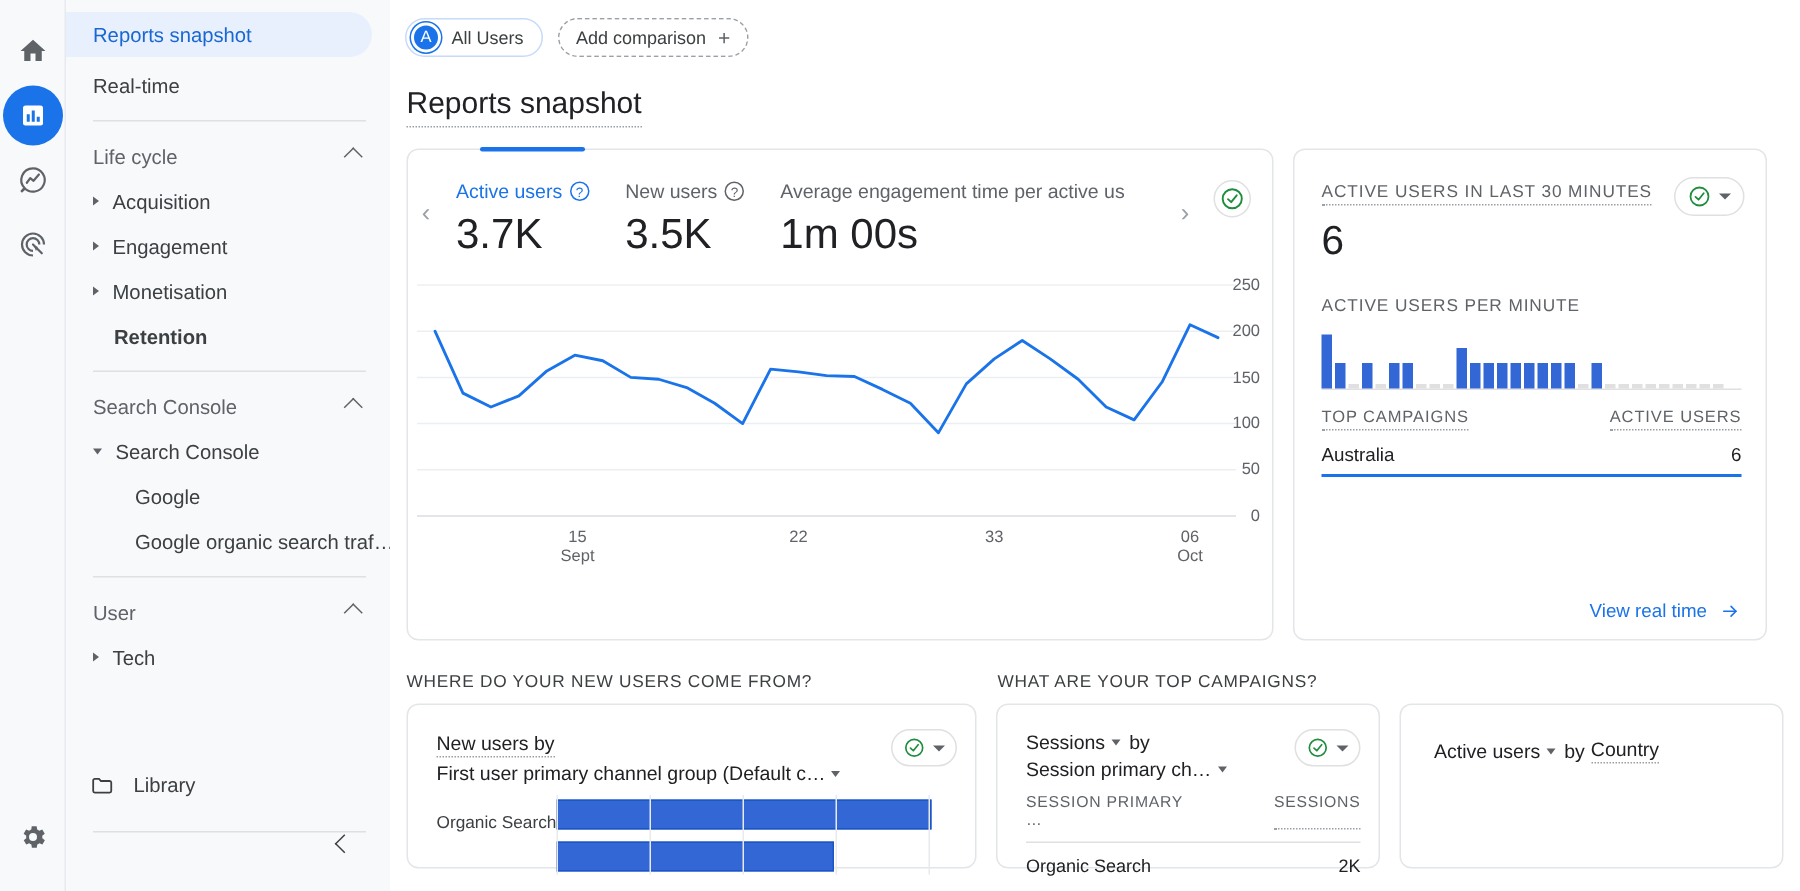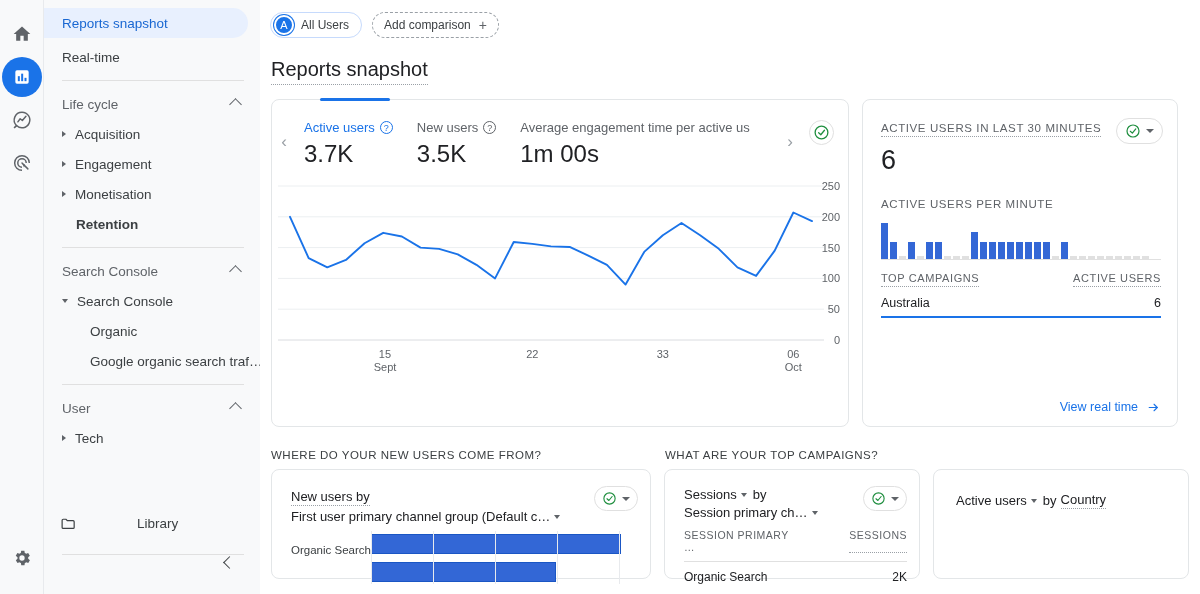--- a/index.html
+++ b/index.html
@@ -49,21 +49,21 @@
   }
   .arrow-r { width:0;height:0;border-left:4px solid #5f6368;
     border-top:3.5px solid transparent;border-bottom:3.5px solid transparent;
     margin-right:9px; flex:none; }
   .arrow-d { width:0;height:0;border-top:4px solid #5f6368;
     border-left:3.5px solid transparent;border-right:3.5px solid transparent;
     margin-right:9px; flex:none; }
   .chev-up { width:9px;height:9px;border-left:1.6px solid #5f6368;border-top:1.6px solid #5f6368;
     transform:rotate(45deg); }
   .lib-row { display:flex; align-items:center; padding-left:16px; height:30px;
-    color:#3c4043; cursor:pointer;gap:48px; }
+    color:#3c4043; cursor:pointer; }
   .collapse-row { display:flex; justify-content:flex-end; padding-right:26px; }
   .chev-left { width:9px;height:9px;border-left:1.8px solid #3c4043;border-bottom:1.8px solid #3c4043;
     transform:rotate(45deg); }
 
   
   .main { flex:1; height:594px; background:#fff; position:relative; overflow:hidden; }
   .topbar { padding:12px 0 0 10px; display:flex; align-items:center; gap:10px; }
   .chip {
     display:inline-flex; align-items:center; height:26px; border-radius:14px;
     padding:0 12px 0 3px; font-size:12px; color:#3c4043;
@@ -90,21 +90,21 @@
   .card-main { width:578px; height:328px; }
   .card-rt { width:316px; height:328px; }
   .tab-ind { position:absolute; top:-2px; left:48px; width:70px; height:3px; background:#1a73e8; border-radius:2px; }
 
   .metrics { display:flex; align-items:flex-start; padding:20px 0 0 0; position:relative; }
   .nav-arrow { width:24px; display:flex; align-items:center; justify-content:center;
     color:#9aa0a6; font-size:17px; cursor:pointer; padding-top:12px; }
   .metric { padding-right:24px; }
   .metric-label { font-size:13px; color:#5f6368; display:flex; align-items:center; gap:5px; white-space:nowrap; }
   .metric.active .metric-label { color:#1a73e8; }
-  .metric-val { font-size:24px; color:#202124; margin-top:5px; font-weight:400; white-space:nowrap; }
+  .metric-val { font-size:28px; color:#202124; margin-top:5px; font-weight:400; white-space:nowrap; }
   .qmark { width:13px;height:13px;border:1.2px solid currentColor;border-radius:50%;
     font-size:9px; display:inline-flex; align-items:center; justify-content:center; }
   .check-badge {
     position:absolute; right:14px; top:20px;
     width:25px;height:25px;border-radius:50%;border:1px solid #e0e0e0;
     display:flex;align-items:center;justify-content:center;cursor:pointer;background:#fff;
   }
 
   .chart-wrap { position:relative; margin-top:10px; height:205px; }
   .y-labels { position:absolute; right:8px; top:0; height:175px; width:30px; }
@@ -229,21 +229,21 @@
 
     <div class="group-head">
       <span>Search Console</span>
       <span class="chev-up"></span>
     </div>
     <div class="nav-item">
       <span class="arrow-d"></span>
       <span>Search Console</span>
     </div>
     <div class="nav-item indent3">
-      <span>Organic</span>
+      <span>Google</span>
     </div>
     <div class="nav-item indent3">
       <span>Google organic search traf…</span>
     </div>
     <div class="sep"></div>
 
     <div class="group-head">
       <span>User</span>
       <span class="chev-up"></span>
     </div>

